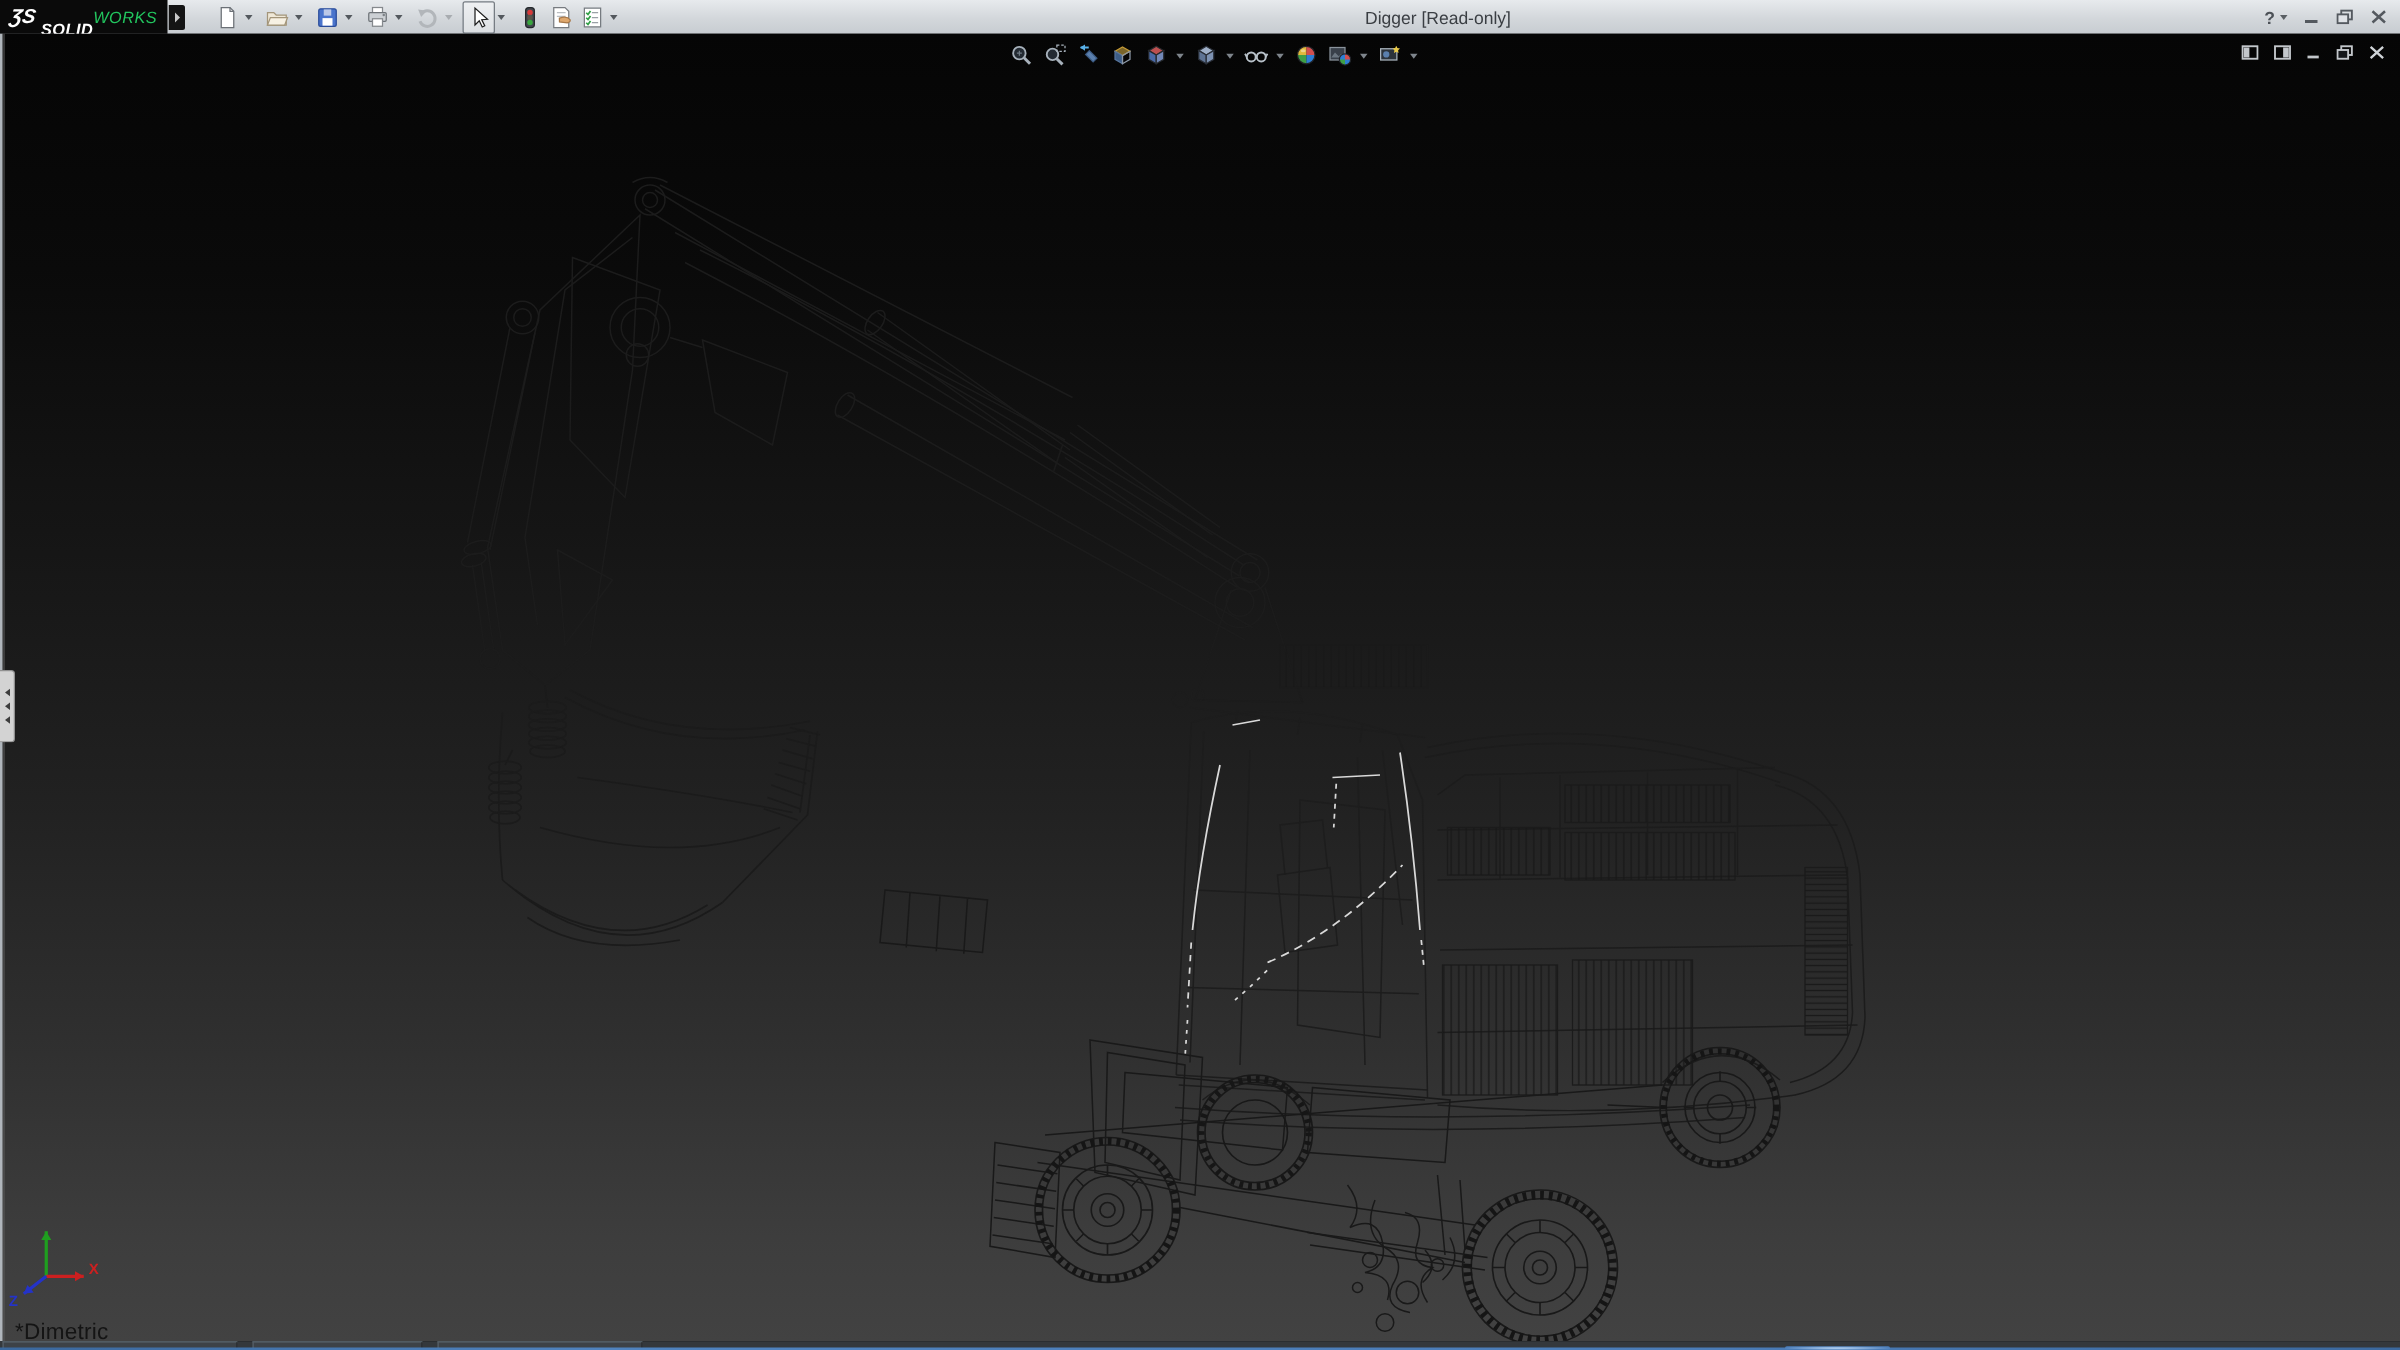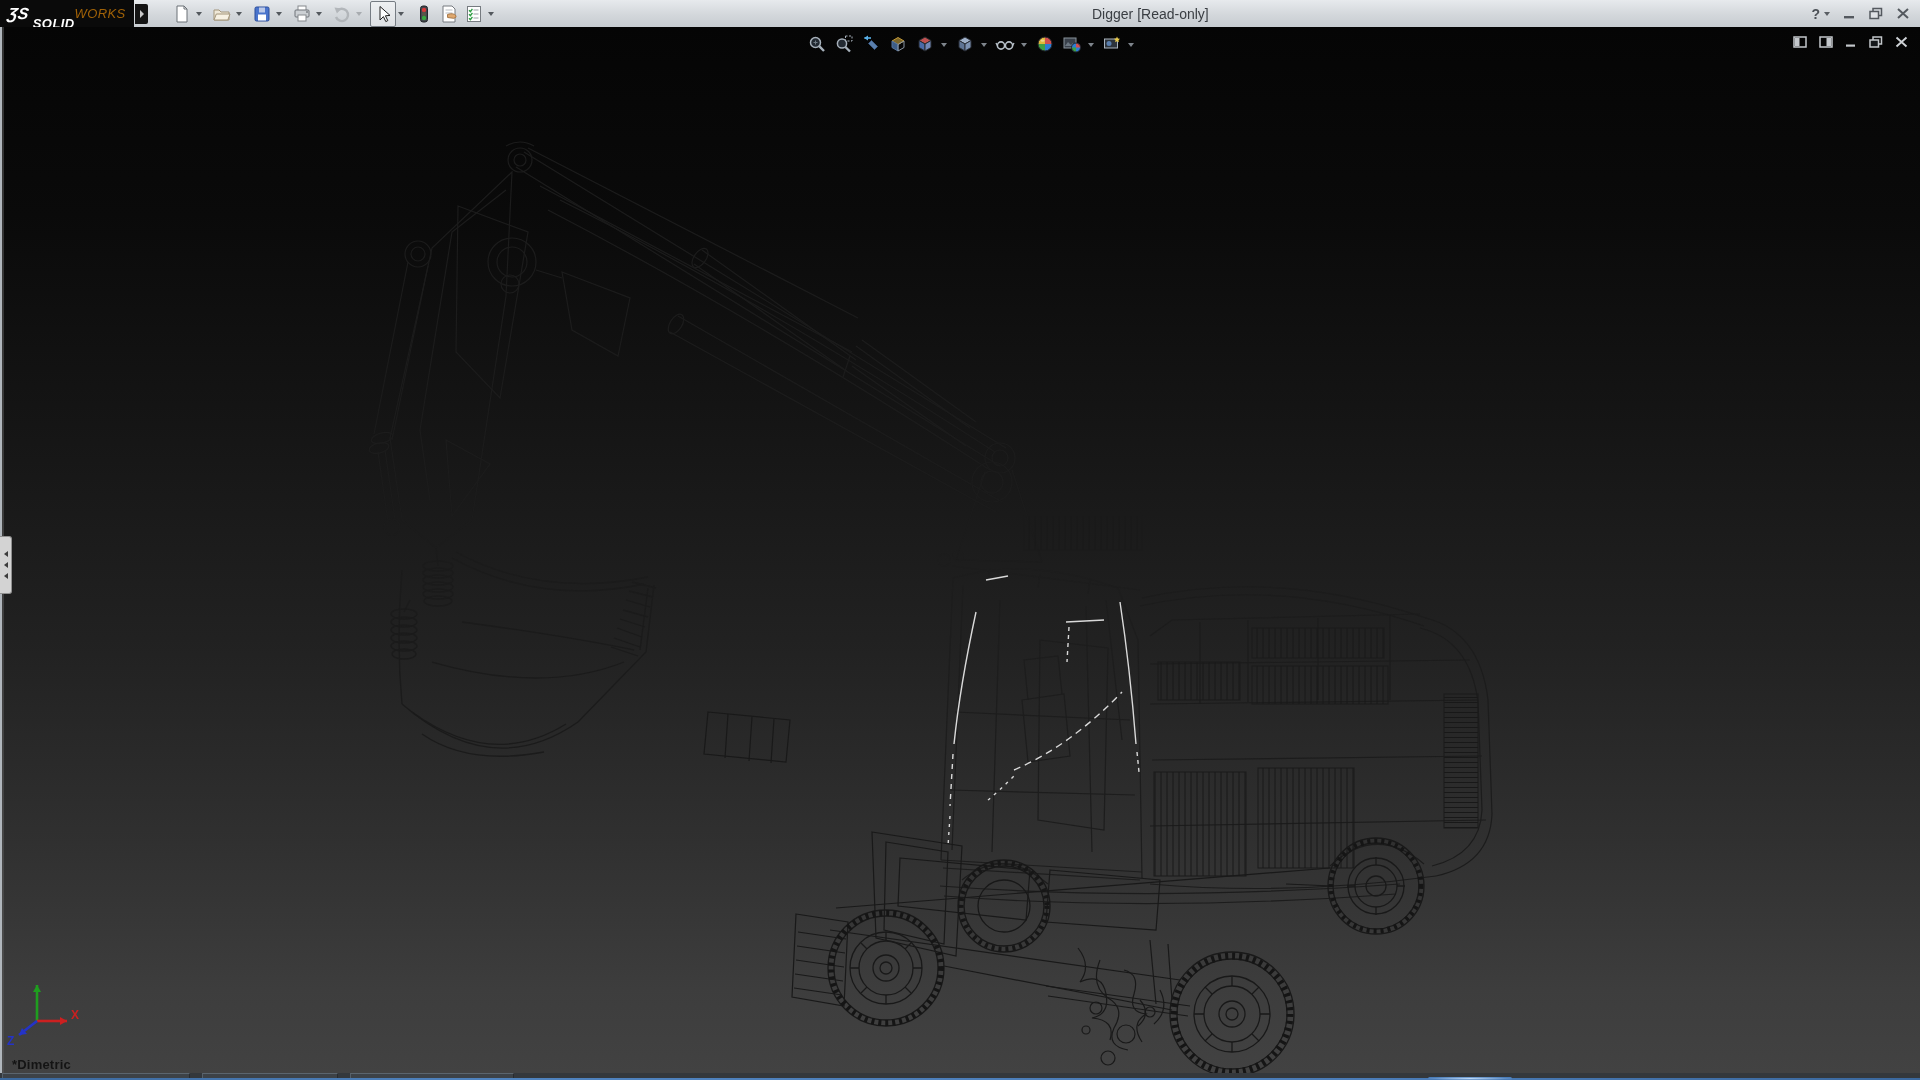--- a/index.html
+++ b/index.html
@@ -7,21 +7,21 @@
   #screen{position:relative;width:1920px;height:1080px;background:#000;}
 
   
   .titlebar{position:absolute;top:0;left:0;right:0;height:27px;
     background:linear-gradient(#e7eaed,#d3d7db 55%,#c7ccd1);
     border-bottom:1px solid #878d94;display:flex;align-items:center;}
   .logo{width:134px;height:27px;background:#0a0a0a;color:#fff;display:flex;
     align-items:center;justify-content:center;font-style:italic;user-select:none;}
   .logo-mark{font-weight:700;font-size:16px;margin-right:4px;transform:skewX(-10deg);}
   .logo-bold{font-weight:700;font-size:13px;letter-spacing:.4px;margin-top:20px;}
-  .logo-light{font-weight:400;font-size:13px;letter-spacing:.4px;color:#a16207;}
+  .logo-light{font-weight:400;font-size:13px;letter-spacing:.4px;color:#22c55e;}
   .menu-expand{width:13px;height:20px;background:#141414;margin-left:1px;border-radius:0 2px 2px 0;
     display:flex;align-items:center;justify-content:center;}
   .menu-expand i{width:0;height:0;border-left:4px solid #c9c9c9;border-top:4px solid transparent;border-bottom:4px solid transparent;}
 
   .toolbar{display:flex;align-items:center;margin-left:21px;height:27px;}
   .tbtn{width:24px;height:24px;display:flex;align-items:center;justify-content:center;margin-left:1px;}
   .tbtn.active{background:linear-gradient(#eef0f2,#dde0e3);border:1px solid #767c83;border-radius:2px;}
   .dd{width:0;height:0;border-top:4px solid #53585d;border-left:3.5px solid transparent;
     border-right:3.5px solid transparent;margin:1px 7px 0 2px;}
   .dd.disabled{border-top-color:#a8acb0;}
@@ -41,21 +41,21 @@
     display:flex;flex-direction:column;align-items:center;justify-content:center;gap:5px;}
   .collapse-tab i{width:0;height:0;border-right:4px solid #3c3c3c;border-top:3.5px solid transparent;border-bottom:3.5px solid transparent;}
 
   .hud{position:absolute;left:806px;top:6px;display:flex;align-items:center;gap:5px;}
   .hud .btn{width:22px;height:22px;display:flex;align-items:center;justify-content:center;}
   .hud .dd{border-top-color:#7e858c;margin:1px 2px 0 0;}
 
   .doc-controls{position:absolute;right:12px;top:9px;display:flex;align-items:center;gap:12px;}
 
   .triad{position:absolute;left:5px;bottom:26px;}
-  .dimetric{position:absolute;left:12px;bottom:0px;font-size:13px;font-weight:700;color:#141414;line-height:16px;letter-spacing:.2px;}
+  .dimetric{position:absolute;left:12px;bottom:0px;font-size:18px;font-weight:400;color:#141414;line-height:16px;letter-spacing:.2px;}
 
   
   .taskstrip{position:absolute;left:0;right:0;bottom:0;height:7px;background:#34383c;}
   .taskstrip .seg{position:absolute;top:0;height:6px;background:#3d4247;border-top:1px solid #5b656e;
     border-left:1px solid #566069;border-right:1px solid #282b2e;}
   .taskstrip .blue{position:absolute;left:0;right:0;bottom:0;height:2px;
     background:linear-gradient(90deg,#3a689e,#4f83bf 25%,#4a7cb8 72%,#3a689e);}
   .taskstrip .glow{position:absolute;left:1428px;bottom:0;width:84px;height:3px;border-radius:2px;
     background:radial-gradient(ellipse at center,#bcd9f8,#4a7cb8 75%);}
 </style>

